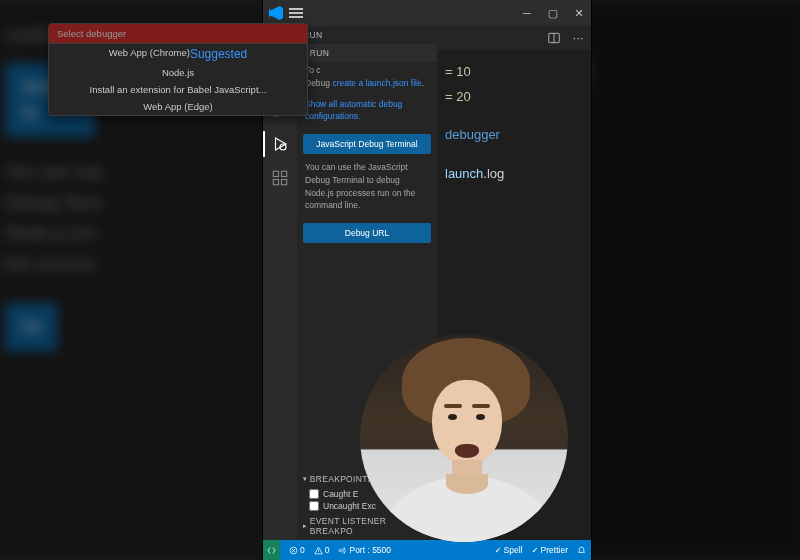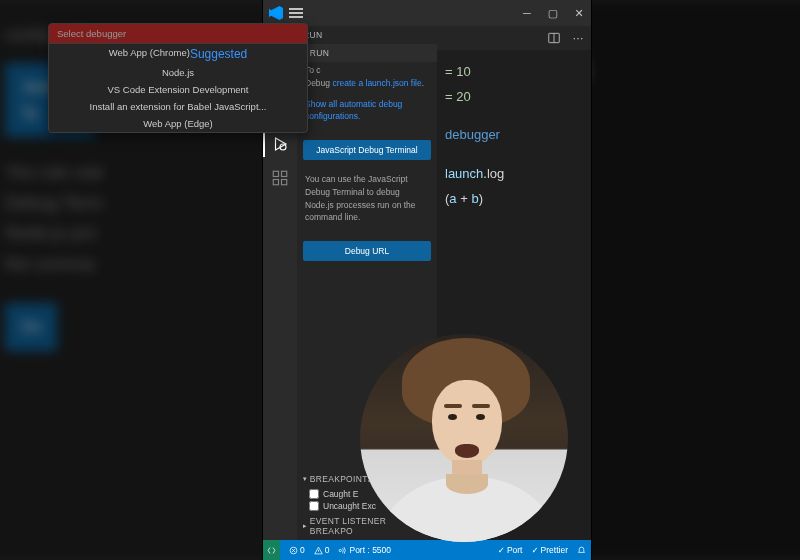--- a/index.html
+++ b/index.html
@@ -40,21 +40,21 @@
 .activity .aicon.active { color:#fff; }
 .activity .aicon.active::before { content:""; position:absolute; left:-7px; top:-3px; bottom:-3px; width:2px; background:#fff; }
 .activity svg { width:18px; height:18px; stroke:currentColor; fill:none; stroke-width:1.5; }
 
 
 .panel { width:140px; background:#252526; color:#ccc; font-size:9px; display:flex; flex-direction:column; overflow:hidden; }
 .panel .sec-hd { font-size:8.5px; color:#bbb; padding:4px 6px; letter-spacing:0.3px; display:flex; align-items:center; gap:3px; }
 .panel .sec-hd .chev { font-size:7px; }
 .panel .pbody { padding:2px 8px 6px; font-size:8.5px; line-height:1.5; color:#a8a8a8; }
 .panel .lnk { color:#3794ff; }
-.panel .pbtn { background:#0e639c; color:#fff; text-align:center; padding:5px 4px; margin:11px 6px; font-size:8.5px; border-radius:2px; cursor:pointer; }
+.panel .pbtn { background:#0e639c; color:#fff; text-align:center; padding:5px 4px; margin:5px 6px; font-size:8.5px; border-radius:2px; cursor:pointer; }
 .panel .spacer { flex:1; }
 .panel .bp-row { display:flex; align-items:center; gap:4px; padding:1px 12px; font-size:8.5px; color:#ccc; }
 .panel .bp-row input { width:10px; height:10px; accent-color:#3794ff; }
 
 
 .editor { flex:1; background:#1e1e1e; display:flex; flex-direction:column; }
 .tabbar { height:24px; background:#252526; display:flex; align-items:center; justify-content:flex-end; padding:0 6px; gap:10px; color:#c5c5c5; font-size:11px; }
 .tabbar .eicon { width:14px; height:14px; display:flex; align-items:center; justify-content:center; }
 .code { flex:1; padding:10px 8px; font-family:Consolas,'Courier New',monospace; font-size:13px; line-height:1.9; color:#d4d4d4; }
 .code .n { color:#b5cea8; }
@@ -199,21 +199,20 @@
           </span>
         <span class="eicon">⋯</span>
       </div>
       <div class="code">
         <div><span class="n">= 10</span></div>
         <div><span class="n">= 20</span></div>
         <div style="height:14px"></div>
         <div><span class="kw">debugger</span></div>
         <div style="height:14px"></div>
         <div><span class="v">launch</span><span>.log</span></div>
-        <div>(<span class="v">a</span><span> + </span><span class="v">b</span>)</div>
       </div>
     </div>
   </div>
 
   <div class="status">
     <span class="nosync">
         <svg viewBox="0 0 24 24">
           <path d="M8 4l-5 8 5 8M16 4l5 8-5 8"></path>
         </svg>
       </span>
@@ -233,41 +232,38 @@
         <span>0</span>
       </span>
     <span class="si">
         <svg viewBox="0 0 24 24">
           <circle cx="6" cy="12" r="3"></circle>
           <path d="M12 6a10 10 0 010 12M16 3a15 15 0 010 18"></path>
         </svg>
         <span>Port : 5500</span>
       </span>
     <span class="sp2"></span>
-    <span class="si">✓ <span>Port</span></span>
+    <span class="si">✓ <span>Spell</span></span>
     <span class="si">✓ <span>Prettier</span></span>
     <span class="si">
         <svg viewBox="0 0 24 24">
           <path d="M12 3a6 6 0 016 6v5l2 3H4l2-3V9a6 6 0 016-6z"></path>
         </svg>
       </span>
   </div>
 </div>
 
 <div class="dropdown" id="dd">
   <div class="dd-head">Select debugger</div>
 <div class="dd-item">
       <span>Web App (Chrome)</span>
       <span class="sug">Suggested</span>
     </div>
     <div class="dd-item">
       <span>Node.js</span>
-    </div>
-    <div class="dd-item">
-      <span>VS Code Extension Development</span>
     </div>
     <div class="dd-item">
       <span>Install an extension for Babel JavaScript...</span>
     </div>
     <div class="dd-item">
       <span>Web App (Edge)</span>
     </div>
   </div>
 
 <div class="cam">

